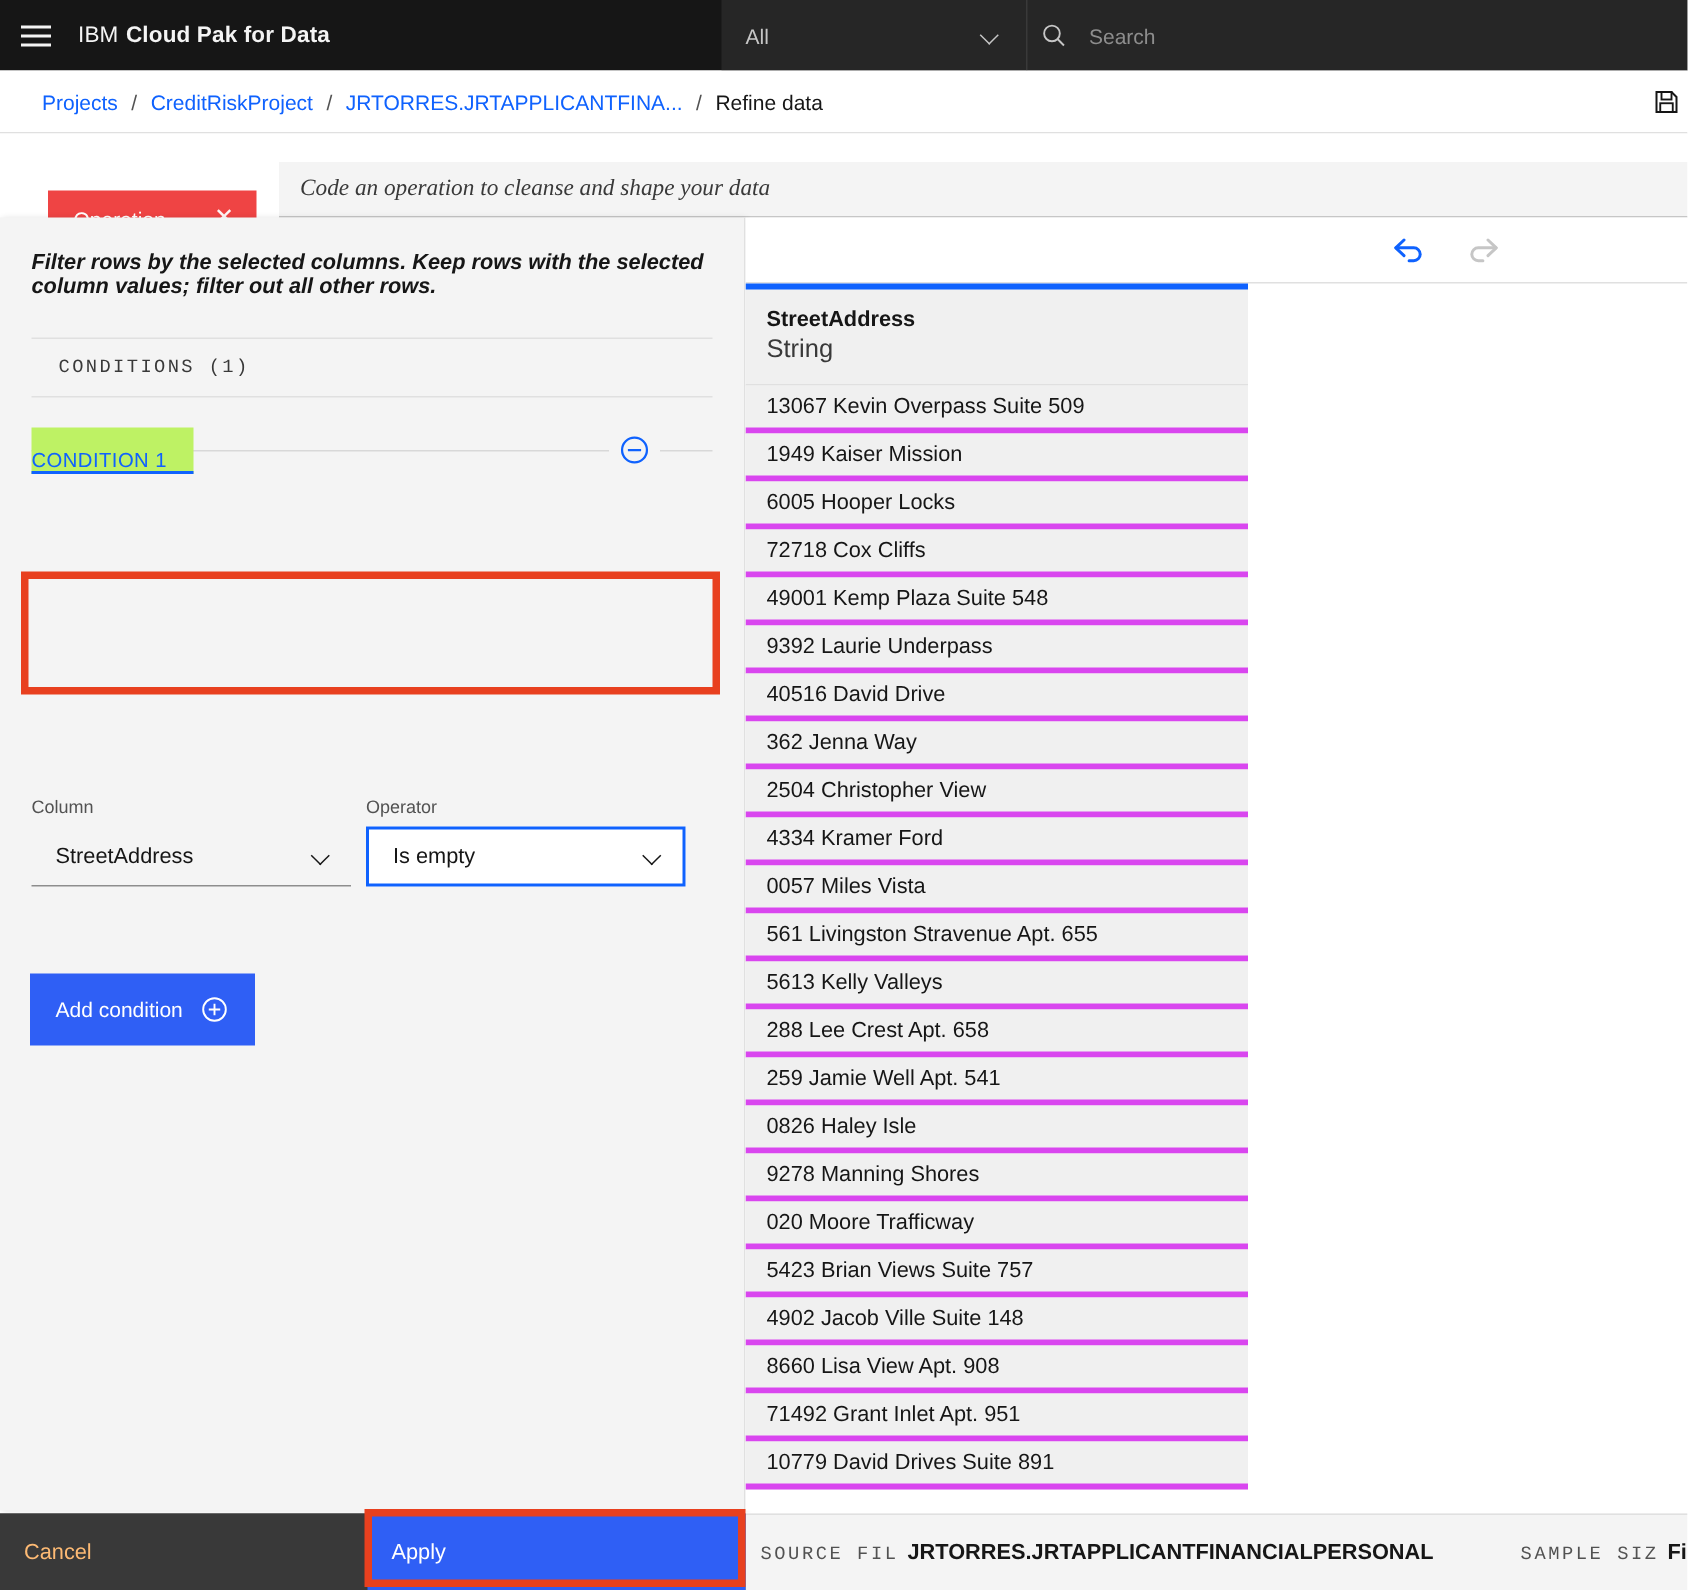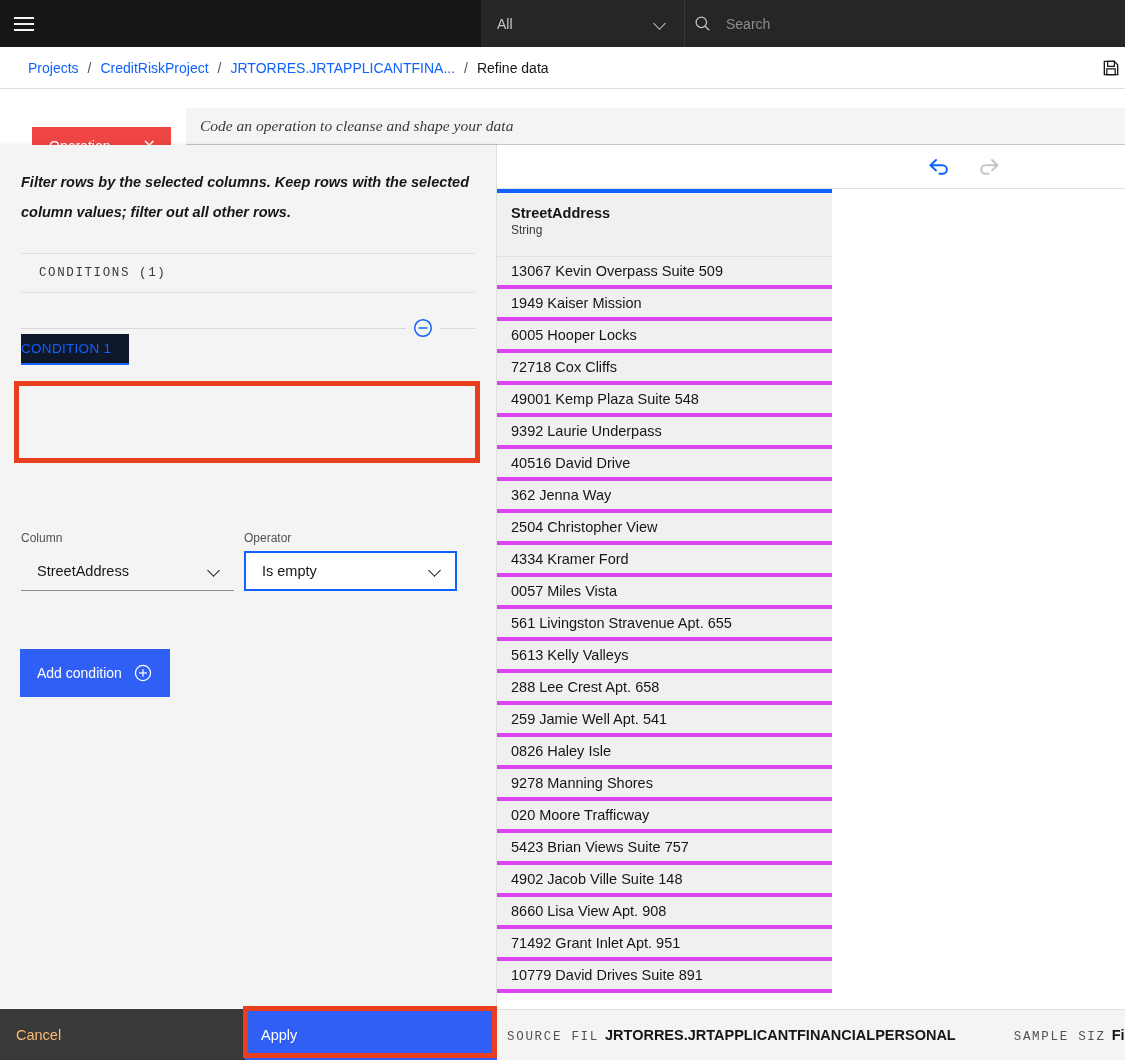--- a/index.html
+++ b/index.html
@@ -92,42 +92,42 @@
     padding-left: 22px; border-bottom: 1px solid #e0e0e0; background: #f4f4f4;
   }
   .back-chev { width: 14px; height: 14px; position: relative; cursor: pointer; }
   .back-chev::before {
     content: ""; position: absolute; left: 4px; top: 2px;
     width: 8px; height: 8px; border-left: 1.7px solid #0f62fe;
     border-bottom: 1.7px solid #0f62fe; transform: rotate(45deg);
   }
   .panel-title { font-size: 18px; color: #161616; }
   .panel-desc {
-    padding: 22px 24px 0 21px; font-size: 14.5px; line-height: 30px;
+    padding: 22px 24px 0 21px; font-size: 14.5px; line-height: 16px;
     color: #161616; font-style: italic; font-weight: 600;
   }
   .cond-hdr {
     margin: 26px 21px 0 21px; border-top: 1px solid #e0e0e0;
     border-bottom: 1px solid #e0e0e0; height: 40px;
     display: flex; align-items: center; padding-left: 18px;
   }
   .cond-hdr-txt {
     font-size: 12.5px; color: #393939; letter-spacing: 1.6px;
     font-family: "Liberation Mono", monospace;
   }
   .cond-tabrow {
     margin: 20px 21px 0 21px; position: relative; height: 31px;
   }
   .cond-tabrow .rule {
     position: absolute; left: 0; right: 0; top: 15px; height: 1px; background: #d8d8d8;
   }
   .cond-tab {
-    position: absolute; left: 0; top: 0; height: 31px; background: #0f172a;
-    padding: 0 18px 0 0; display: flex; align-items: center;
-    border-bottom: 2px solid #0f62fe; cursor: pointer; margin-top: 21px;
+    position: absolute; left: 0; top: 0; height: 31px; background: #bef264;
+    padding: 0 18px 0 0; display: flex; align-items: flex-end;
+    border-bottom: 2px solid #0f62fe; cursor: pointer;
   }
   .cond-tab-txt { font-size: 13.5px; color: #0f62fe; letter-spacing: .3px; }
   .cond-remove {
     position: absolute; right: 35px; top: -1px; width: 34px; height: 32px;
     background: #f4f4f4; display: flex; align-items: center; justify-content: center;
     cursor: pointer;
   }
 
   
   .hl-red { position: absolute; border: 5px solid #e8401f; }
@@ -171,21 +171,21 @@
     height: 44px; display: flex; align-items: center; justify-content: flex-start;
     padding-left: 430px; gap: 22px; border-bottom: 1px solid #e0e0e0;
   }
   .icon-btn { cursor: pointer; width: 26px; height: 22px; }
   .colhead {
     width: 335px; height: 68px; background: #f0f0f0;
     border-top: 4px solid #0f62fe; border-bottom: 1px solid #e0e0e0;
     padding: 12px 0 0 14px;
   }
   .colhead-name { font-size: 14.5px; font-weight: 700; color: #161616; }
-  .colhead-type { font-size: 12px; color: #393939; margin-top: 2px; }
+  .colhead-type { font-size: 17px; color: #393939; margin-top: 2px; }
   .cell {
     width: 335px; height: 32px; background: #f0f0f0;
     border-bottom: 4px solid #d946ef;
     display: flex; align-items: center; padding-left: 14px;
     font-size: 14.5px; color: #161616; white-space: nowrap;
   }
 
   
   .footer-left {
     position: absolute; left: 0; bottom: 0; width: 497px; height: 51px;
@@ -219,20 +219,24 @@
 </head>
 <body>
 
 <div class="app">
 
   <div class="header">
     <div class="hamburger">
       <span></span>
         <span></span>
         <span></span>
+    </div>
+    <div class="brand">
+      <span class="light">IBM</span>
+      <span class="bold">Cloud Pak for Data</span>
     </div>
     <div class="hdr-spacer"></div>
     <div class="scope-select">
       <span>All</span>
       <span class="chev-sm"></span>
     </div>
     <div class="search-wrap">
       <svg class="search-ico" viewBox="0 0 24 24" fill="none">
         <circle cx="10.5" cy="10.5" r="6.6" stroke="#c6c6c6" stroke-width="1.6"></circle>
         <line x1="15.4" y1="15.4" x2="20.6" y2="20.6" stroke="#c6c6c6" stroke-width="1.6"></line>

